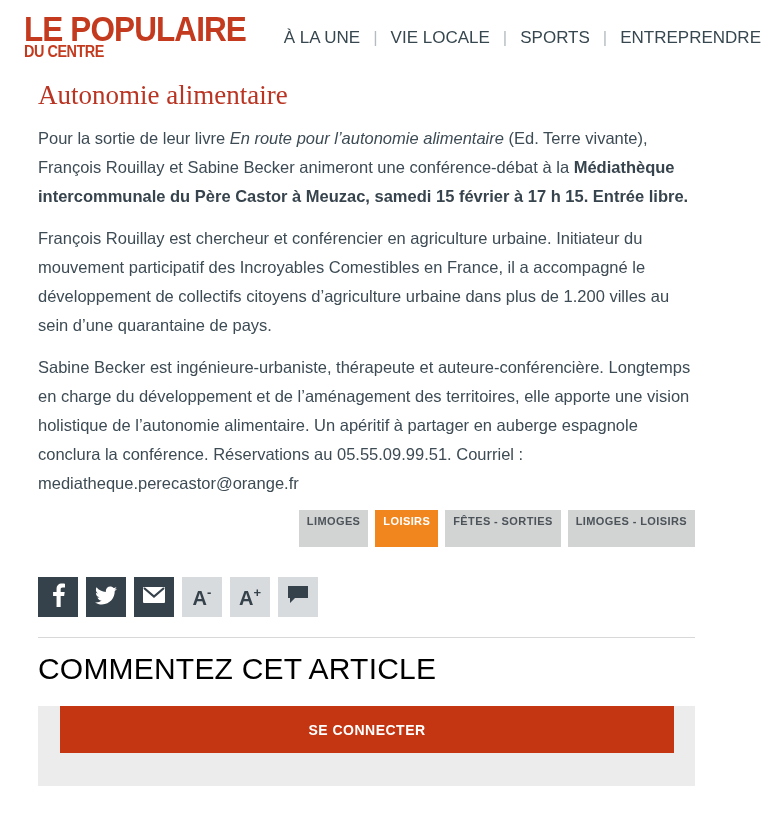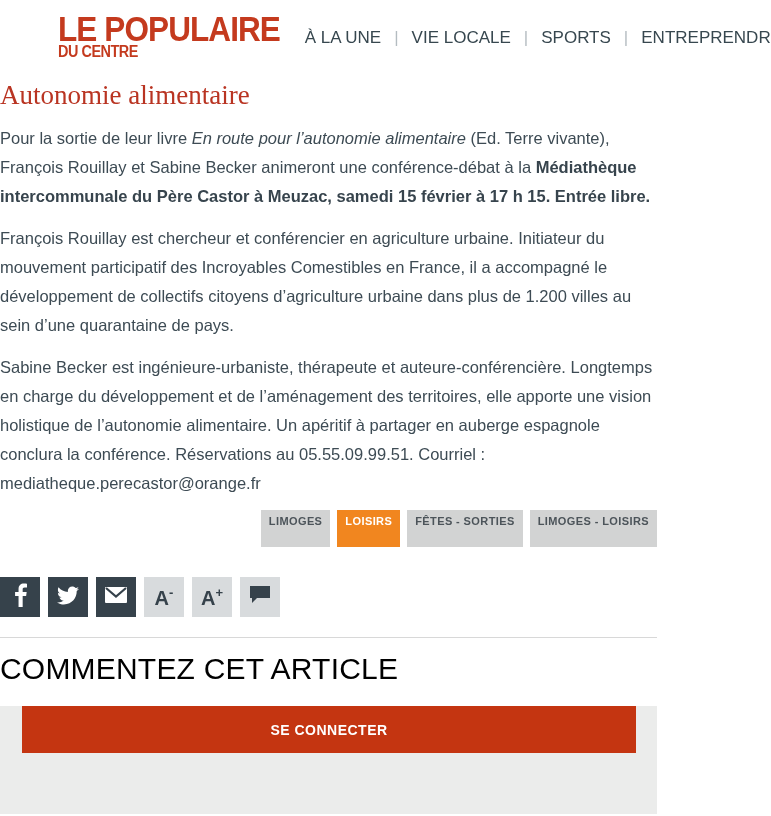--- a/index.html
+++ b/index.html
@@ -6,31 +6,31 @@
   html, body { background: #fff; }
   body {
     width: 771px; height: 816px; margin: 0 auto; overflow: hidden;
     font-family: "Liberation Sans", sans-serif;
     color: #3d4b54;
   }
 
   
   .header {
     display: flex; justify-content: space-between; align-items: center;
-    padding: 14px 10px 0 58px; height: 62px;
+    padding: 14px 10px 0 24px; height: 62px;
   }
   .logo { color: #c43a1e; transform: scaleX(0.9); transform-origin: left center; cursor: pointer; }
   .logo-line1 { font-size: 35px; font-weight: bold; letter-spacing: -1px; line-height: 0.82; white-space: nowrap; }
   .logo-line2 { font-size: 16px; font-weight: bold; letter-spacing: -0.5px; white-space: nowrap; }
   .nav { display: flex; align-items: center; font-size: 17px; color: #37474f; }
   .nav-item { cursor: pointer; white-space: nowrap; }
   .nav-sep { color: #b4bcc1; margin: 0 13px; font-weight: 300; }
 
   
-  .content { width: 657px; }
+  .content { margin-left: 38px; width: 657px; }
   .article-title {
     font-family: "Liberation Serif", serif; font-weight: 400;
     color: #b93422; font-size: 27px; margin-top: 18px;
   }
   .body-par { font-size: 16.5px; line-height: 29px; margin-top: 13px; color: #3d4b54; }
   .body-par .it { font-style: italic; }
   .body-par .bd { font-weight: bold; color: #37444d; }
   .email-link { color: #3d4b54; cursor: pointer; }
 
   
@@ -51,21 +51,21 @@
   .share-btn.light { background: #d8dbdd; }
   .font-btn { font-size: 20px; font-weight: bold; color: #36424b; line-height: 1; }
   .font-btn sup { font-size: 13px; font-weight: bold; }
 
   
   .divider { border: none; border-top: 1px solid #d8d8d8; margin-top: 20px; width: 657px; }
   .comments-heading {
     font-size: 30px; font-weight: 300; color: #000000; margin-top: 14px;
     letter-spacing: 0.2px;
   }
-  .login-box { background: #ebeceb; margin-top: 14px; height: 108px; }
+  .login-box { background: #ebeceb; margin-top: 14px; height: 80px; }
   .login-btn {
     display: flex; align-items: center; justify-content: center;
     background: #c43511; color: #fff; border: none; cursor: pointer;
     font-family: "Liberation Sans", sans-serif;
     font-size: 14px; font-weight: bold; letter-spacing: 0.5px;
     height: 47px; margin: 20px 21px 0 22px; width: 614px;
   }
 </style>
 </head>
 <body>

